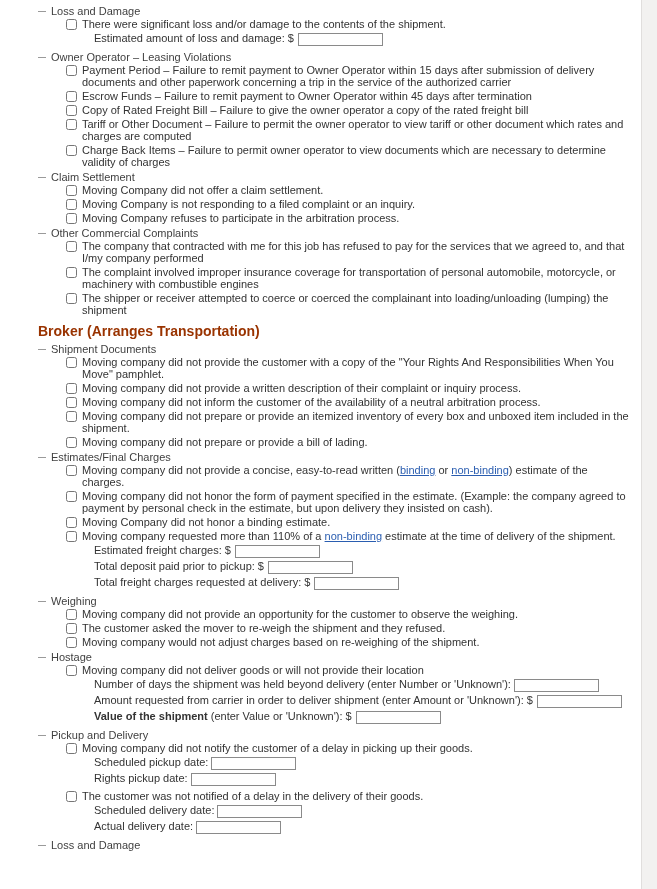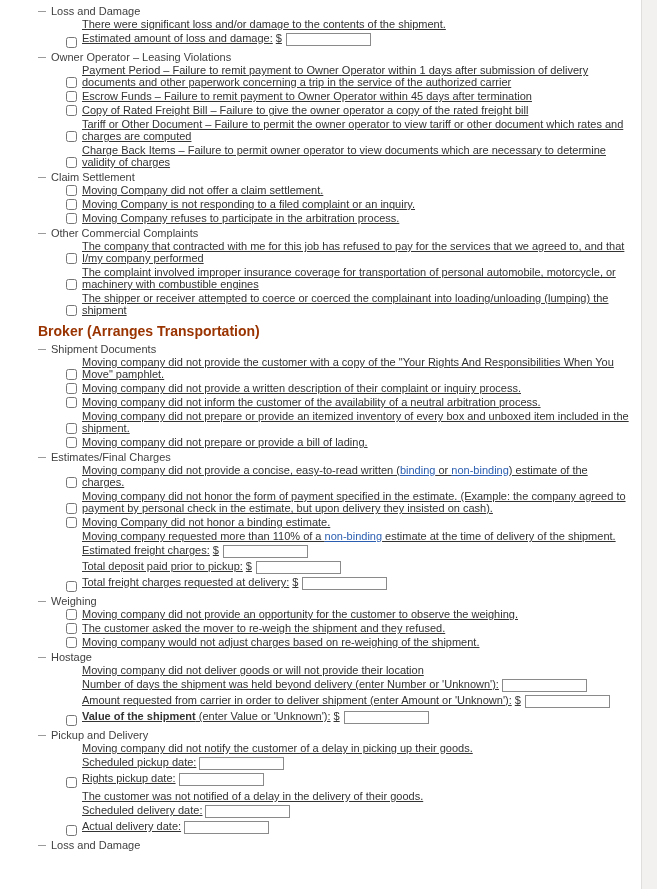--- a/index.html
+++ b/index.html
@@ -11,26 +11,26 @@
   html,body{margin:0;padding:0;background:#ffffff;}
   body{font-family:"Liberation Sans", sans-serif;font-size:11px;color:var(--text-color);}
   .page{position:relative;width:657px;height:889px;background:#ffffff;overflow:hidden;}
   .gutter{position:absolute;top:0;right:0;width:15px;height:100%;background:#f2f1f0;border-left:1px solid #e0dedd;}
   .content{padding:2px 24px 0 38px;}
   .section{margin:0;}
   .legend-row{display:flex;align-items:center;margin:3px 0 1px 0;color:var(--legend-color);line-height:12px;}
   .legend-dash{width:8px;height:1px;background:#9a9a9a;margin-right:5px;flex:none;}
   .legend-text{white-space:nowrap;}
   .items{margin-left:28px;}
-  .item{display:flex;align-items:flex-end;margin:0 0 2px 0;text-decoration:underline;}
+  .item{display:flex;align-items:flex-start;margin:0 0 2px 0;}
   .item input[type=checkbox]{width:11px;height:11px;margin:1px 5px 0 0;flex:none;}
   .item-label{line-height:12px;max-width:548px;}
   .inline-link{color:var(--link-color);text-decoration:underline;}
   .fields{margin-top:2px;}
-  .field{line-height:13px;height:15px;white-space:nowrap;margin:0 0 1px 0;}
+  .field{line-height:13px;height:15px;white-space:nowrap;margin:0 0 1px 12px;}
   .currency{margin:0 1px 0 3px;}
   .text-input{height:13px;box-sizing:border-box;border:1px solid #8a8a8a;background:#fff;font-family:"Liberation Sans", sans-serif;font-size:10px;padding:0 2px;margin-left:3px;vertical-align:middle;}
   .broker-heading{color:var(--heading-color);font-size:14px;line-height:16px;margin:7px 0 4px 0;font-weight:bold;}
   b{font-weight:bold;}
 </style>
 </head>
 <body>
 
 <div class="page">
   <div class="gutter"></div>
@@ -50,21 +50,21 @@
         </div>
       </div>
       <div class="section">
         <div class="legend-row">
           <span class="legend-dash"></span>
           <span class="legend-text">Owner Operator – Leasing Violations</span>
         </div>
         <div class="items">
           <div class="item">
             <input type="checkbox" style="">
-            <div class="item-label"><span class="item-text"><span>Payment Period – Failure to remit payment to Owner Operator within 1 days after submission of delivery documents and other paperwork concerning a trip in the service of the authorized carrier</span></span></div>
+            <div class="item-label"><span class="item-text"><span>Payment Period – Failure to remit payment to Owner Operator within 15 days after submission of delivery documents and other paperwork concerning a trip in the service of the authorized carrier</span></span></div>
           </div>
           <div class="item">
             <input type="checkbox" style="">
             <div class="item-label"><span class="item-text"><span>Escrow Funds – Failure to remit payment to Owner Operator within 45 days after termination</span></span></div>
           </div>
           <div class="item">
             <input type="checkbox" style="">
             <div class="item-label"><span class="item-text"><span>Copy of Rated Freight Bill – Failure to give the owner operator a copy of the rated freight bill</span></span></div>
           </div>
           <div class="item">

